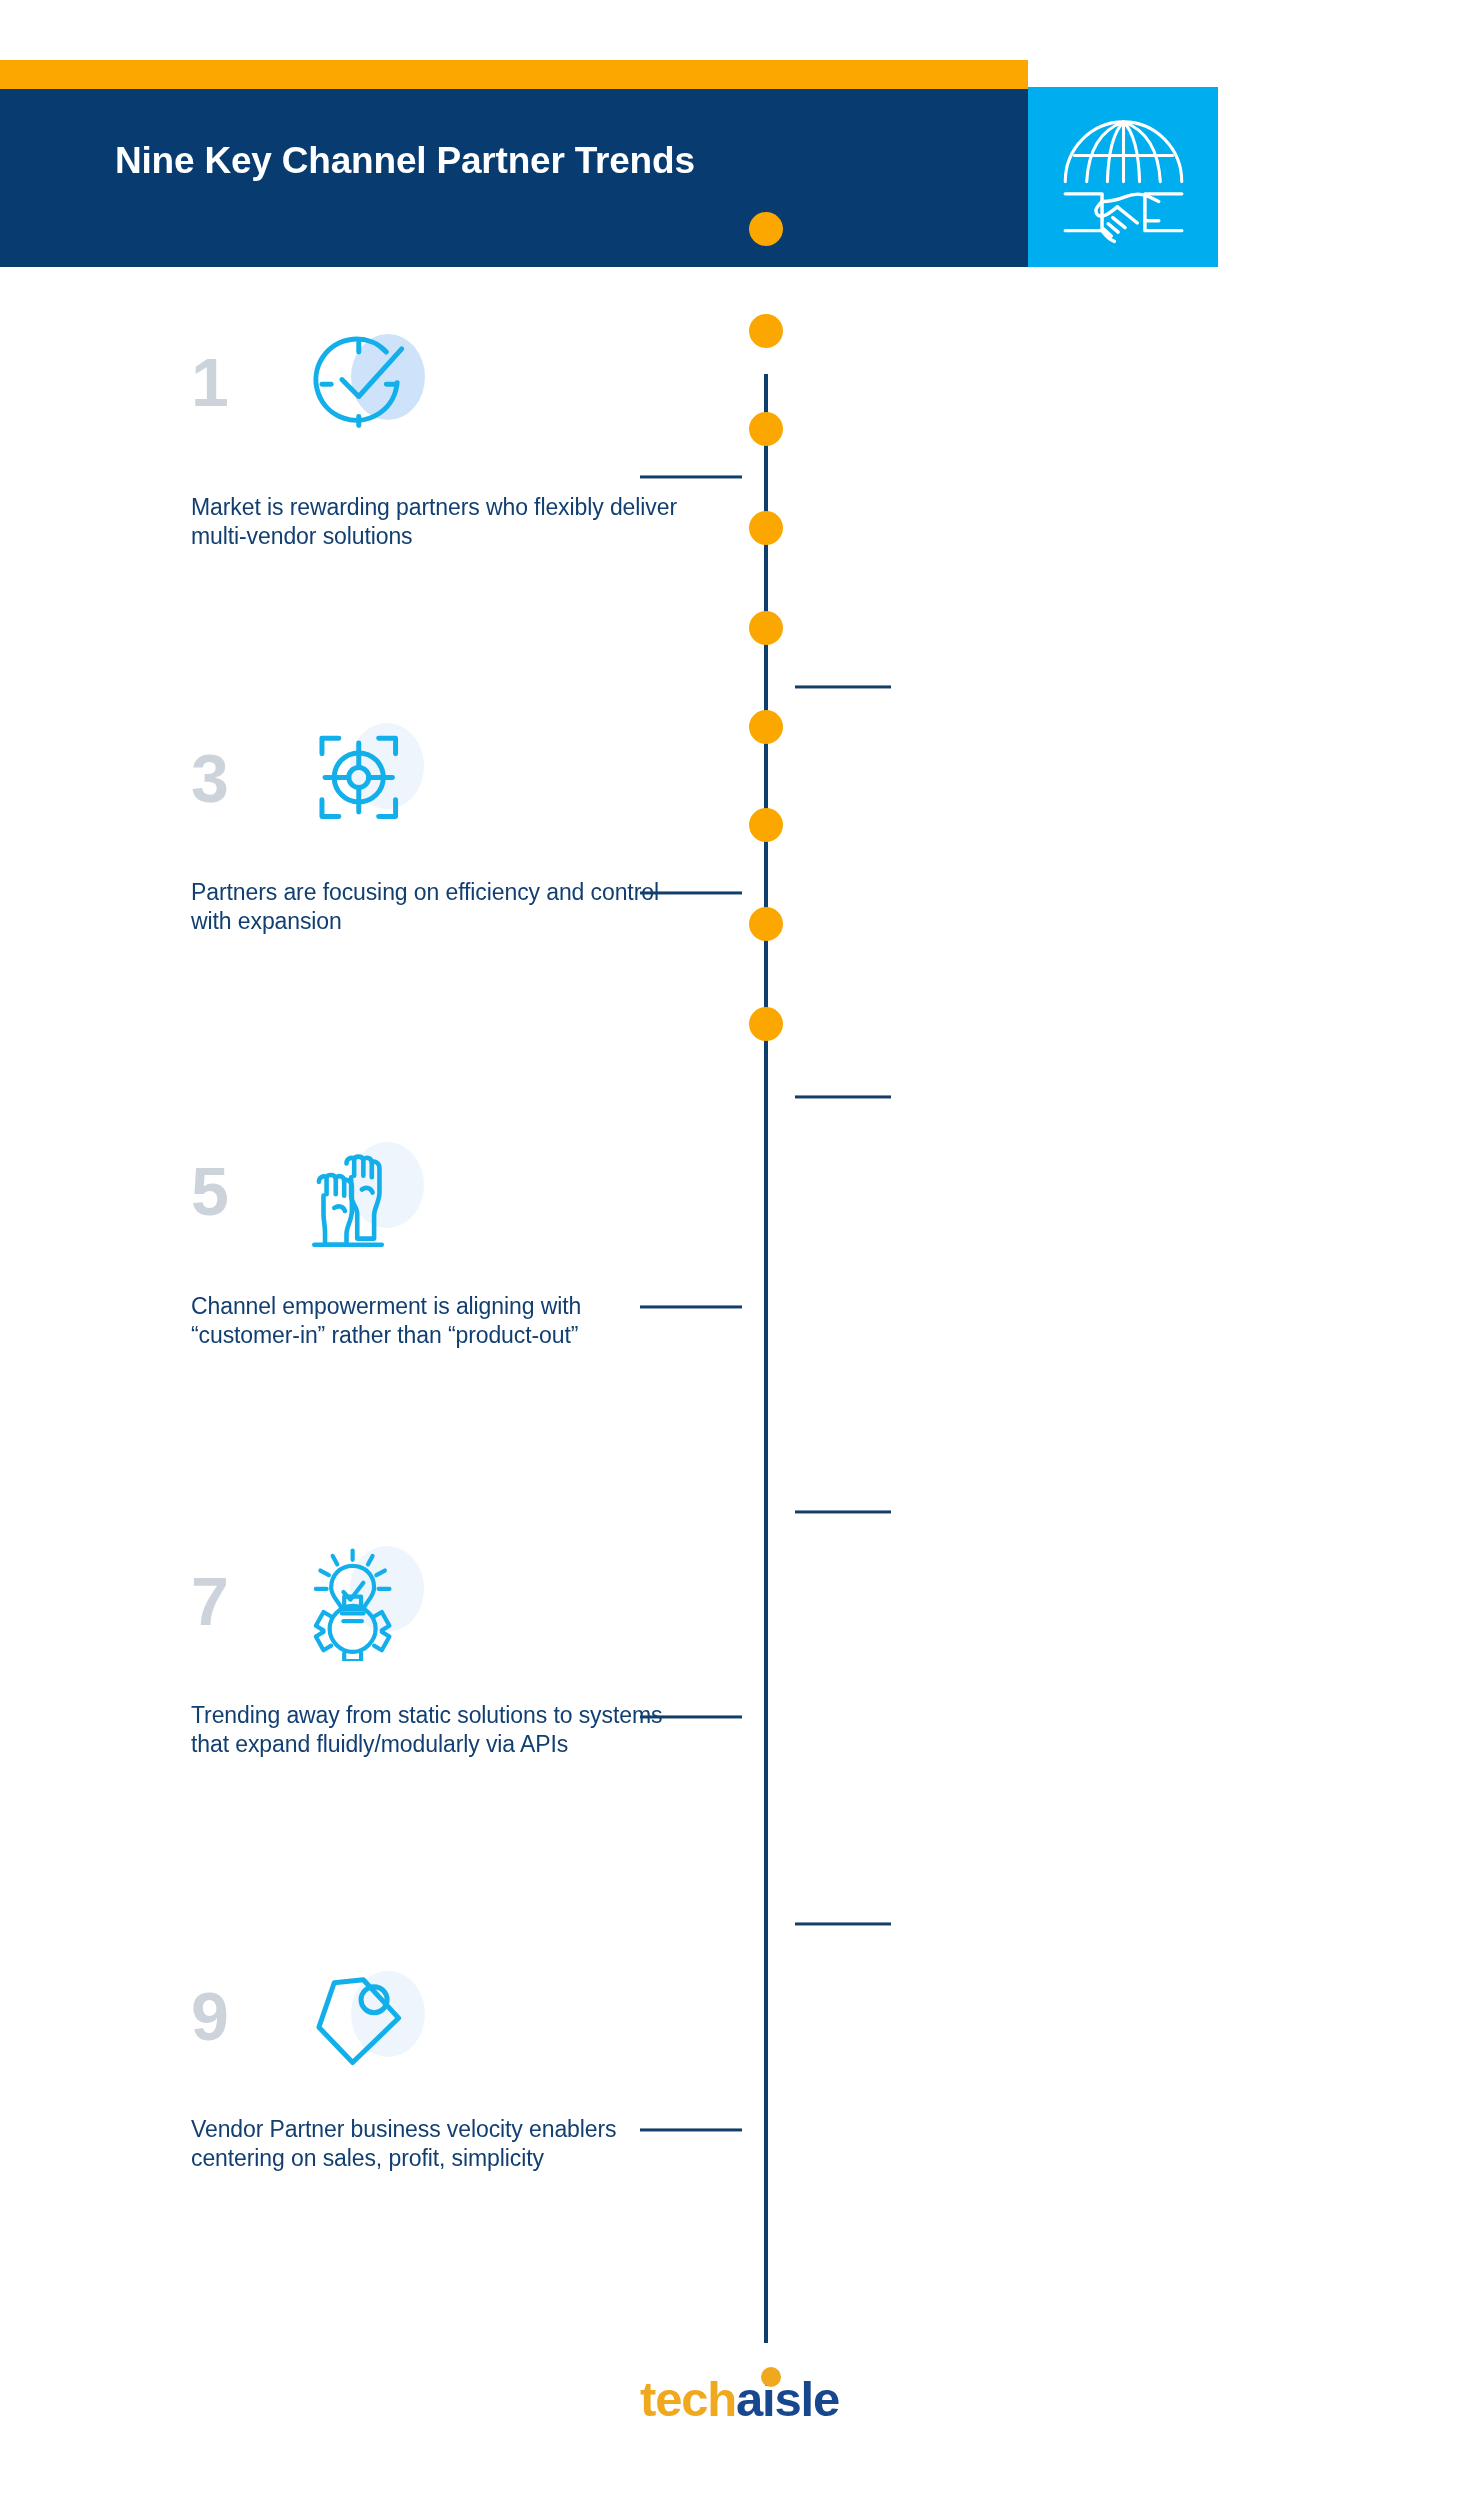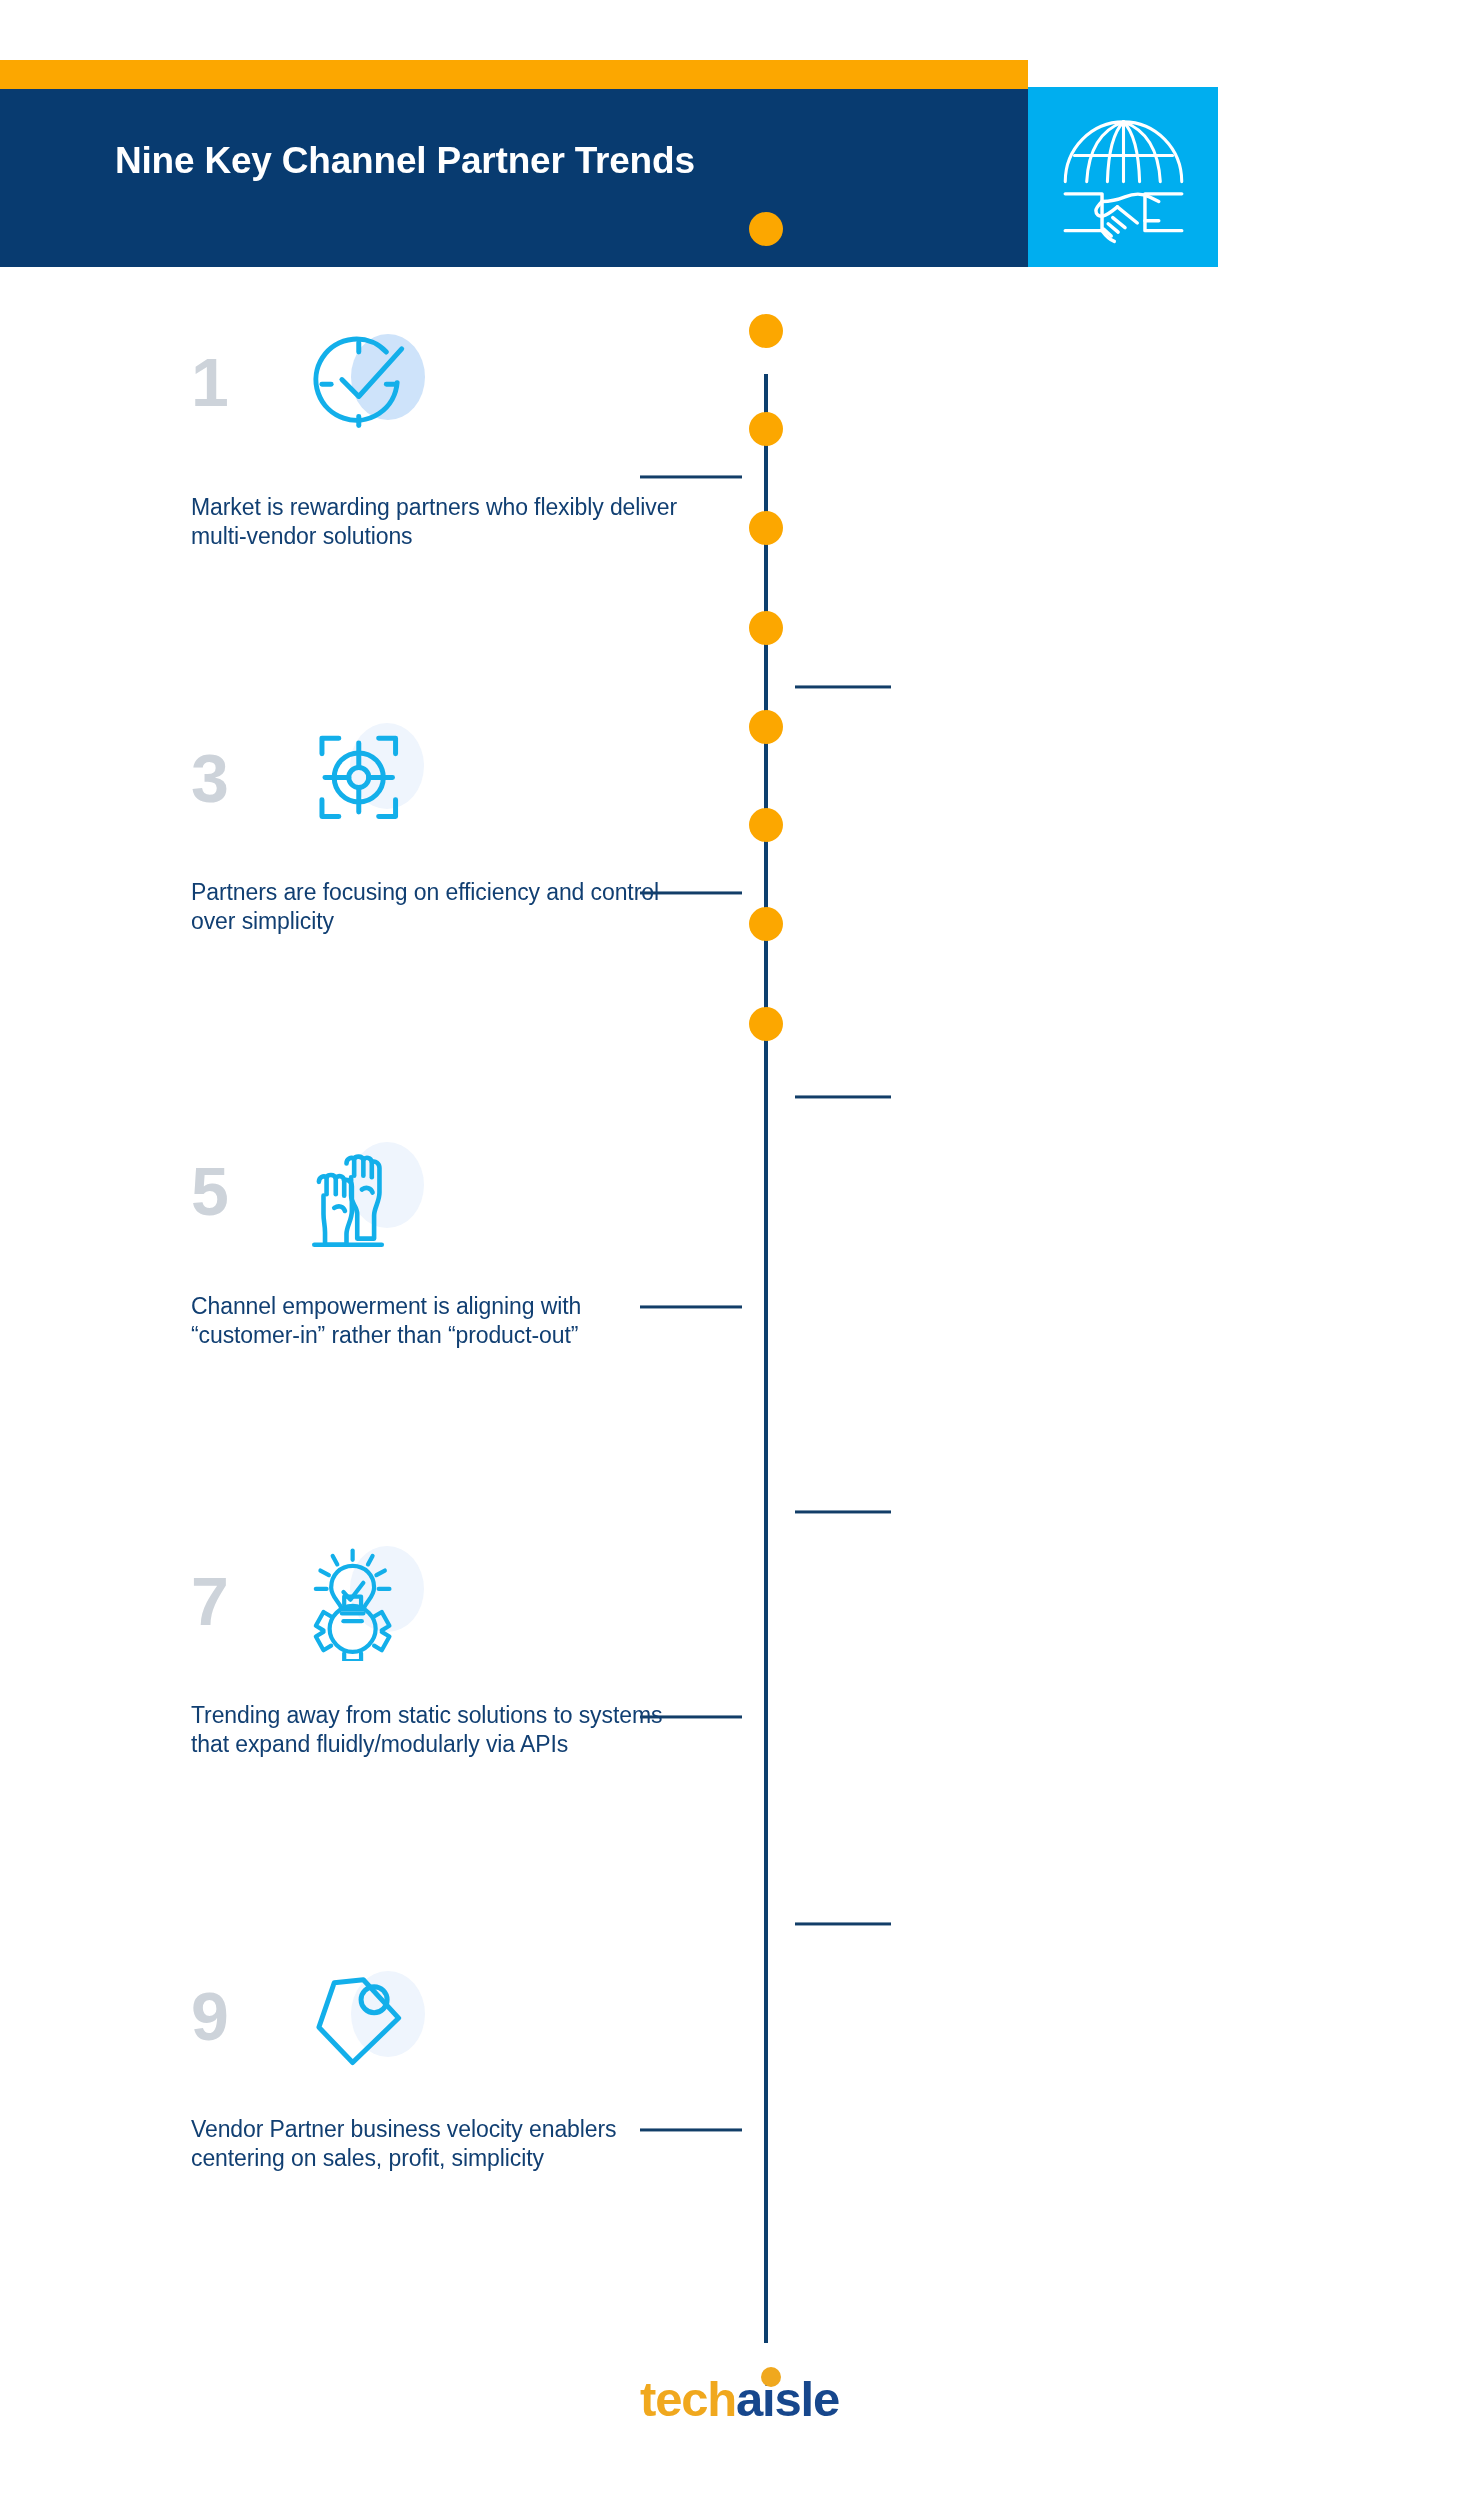--- a/index.html
+++ b/index.html
@@ -212,21 +212,21 @@
           <path d="M40 122 L18 122 L18 100"></path>
           <circle cx="66" cy="71" r="32"></circle>
           <circle cx="66" cy="71" r="13"></circle>
           <path d="M66 26 L66 58"></path>
           <path d="M66 84 L66 116"></path>
           <path d="M22 71 L53 71"></path>
           <path d="M79 71 L110 71"></path>
         </g>
       </svg>
     </div>
-    <div class="txt" style="top:878px;">Partners are focusing on efficiency and control over simplicity</div>
+    <div class="txt" style="top:878px;">Partners are focusing on efficiency and control with expansion</div>
   </div>
 
   <div class="item right" style="top:0;">
     
     
     
   </div>
 
   <div class="item left" style="top:0;">
     <div class="num" style="top:1157px;">5</div>

